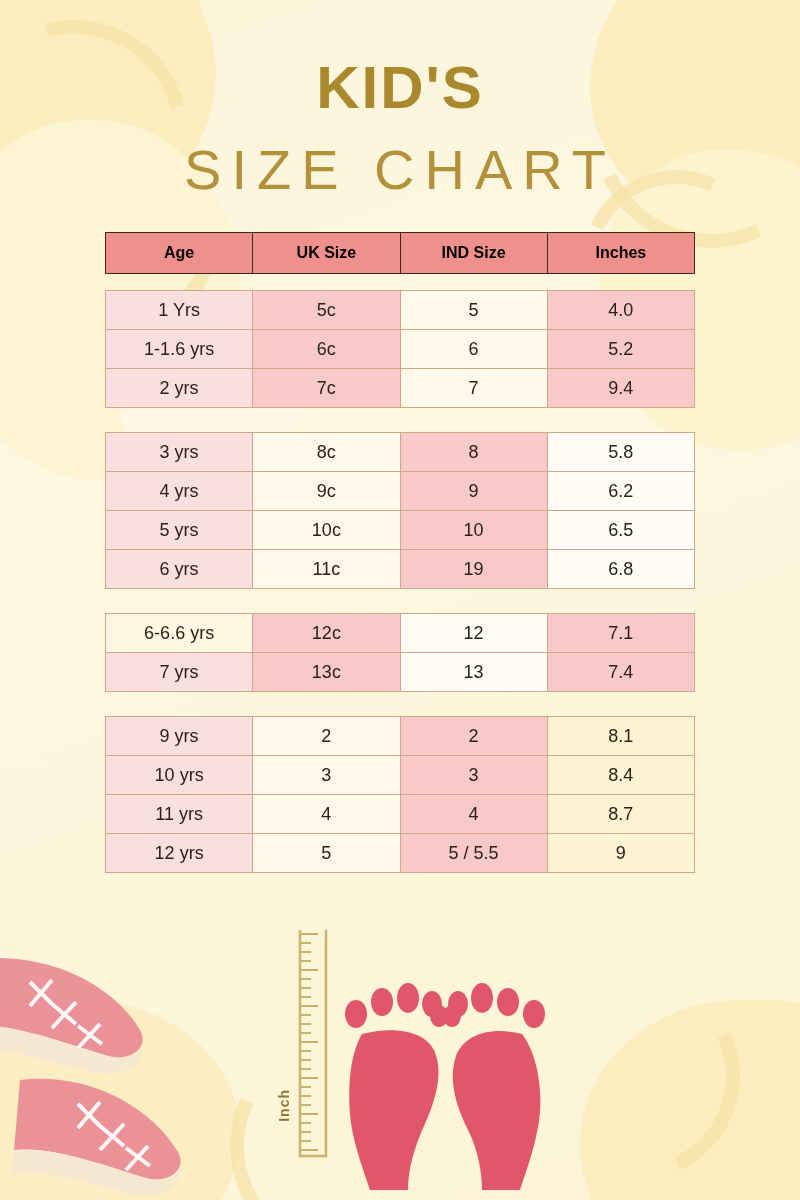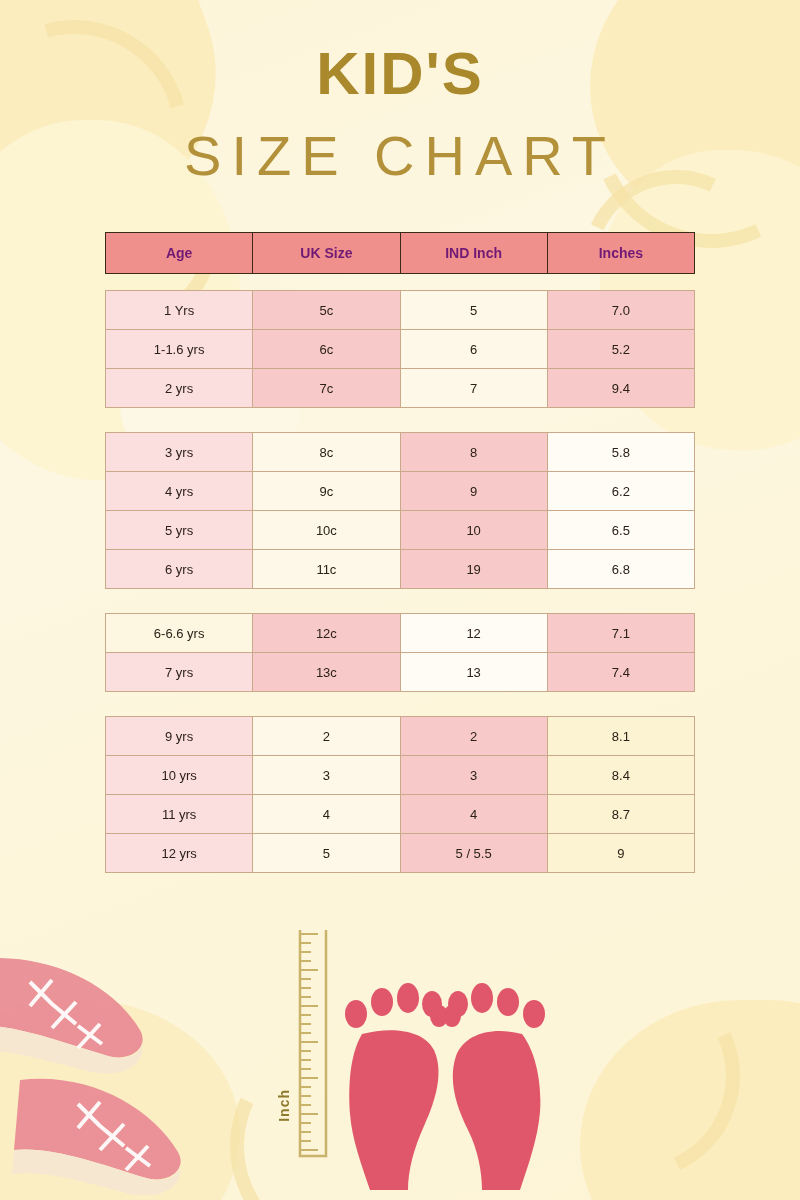--- a/index.html
+++ b/index.html
@@ -46,21 +46,21 @@
   .s1 { left: -40px; top: 20px; width: 200px; height: 200px; transform: rotate(30deg); }
   .s2 { left: 40px; top: 150px; width: 150px; height: 150px; transform: rotate(150deg); }
   .s3 { right: -30px; top: 10px; width: 210px; height: 210px; transform: rotate(200deg); }
   .s4 { right: 30px; top: 170px; width: 160px; height: 160px; transform: rotate(-20deg); }
   .s5 { right: 60px; bottom: 20px; width: 180px; height: 180px; transform: rotate(110deg); }
   .s6 { left: 230px; bottom: -60px; width: 200px; height: 200px; transform: rotate(250deg); }
 
   
   .title-wrap {
     position: absolute;
-    top: 42px;
+    top: 56px;
     left: 0;
     width: 100%;
     text-align: center;
   }
   .title-main {
     font-size: 60px;
     letter-spacing: 2px;
     font-weight: bold;
     color: #a9892c;
     line-height: 1.05;
@@ -86,30 +86,30 @@
     width: 590px;
     table-layout: fixed;
   }
   table.block {
     border: 1.6px solid #3b2a16;
     margin-bottom: 24px;
   }
   th, td {
     border: 1.1px solid #caa98a;
     text-align: center;
-    font-size: 13px;
+    font-size: 18px;
     color: #2c2118;
     height: 38px;
     padding: 0;
   }
   thead.header-row th {
     background: #f0908d;
     font-weight: bold;
-    font-size: 14px;
-    color: #701a75;
+    font-size: 16px;
+    color: #000000;
     height: 40px;
     border: 1.1px solid #3b2a16;
   }
   table.header-table {
     border: 1.6px solid #3b2a16;
     margin-bottom: 16px;
   }
   td.pink { background: #f7c9c9; text-align: center; }
   td.lightpink { background: #fbdede; }
   td.cream { background: #fdf8e8; }
@@ -162,33 +162,33 @@
     <h2 class="title-sub">SIZE CHART</h2>
   </div>
 
   <div class="tables">
 
     <table class="header-table">
       <thead class="header-row">
         <tr>
           <th>Age</th>
           <th>UK Size</th>
-          <th>IND Inch</th>
+          <th>IND Size</th>
           <th>Inches</th>
         </tr>
       </thead>
     </table>
 
     <table class="block">
       <tbody>
         <tr>
           <td class="lightpink">1 Yrs</td>
           <td class="pink">5c</td>
           <td class="cream">5</td>
-          <td class="pink">7.0</td>
+          <td class="pink">4.0</td>
         </tr>
         <tr>
           <td class="lightpink">1-1.6 yrs</td>
           <td class="pink">6c</td>
           <td class="cream">6</td>
           <td class="pink">5.2</td>
         </tr>
         <tr>
           <td class="lightpink">2 yrs</td>
           <td class="pink">7c</td>

